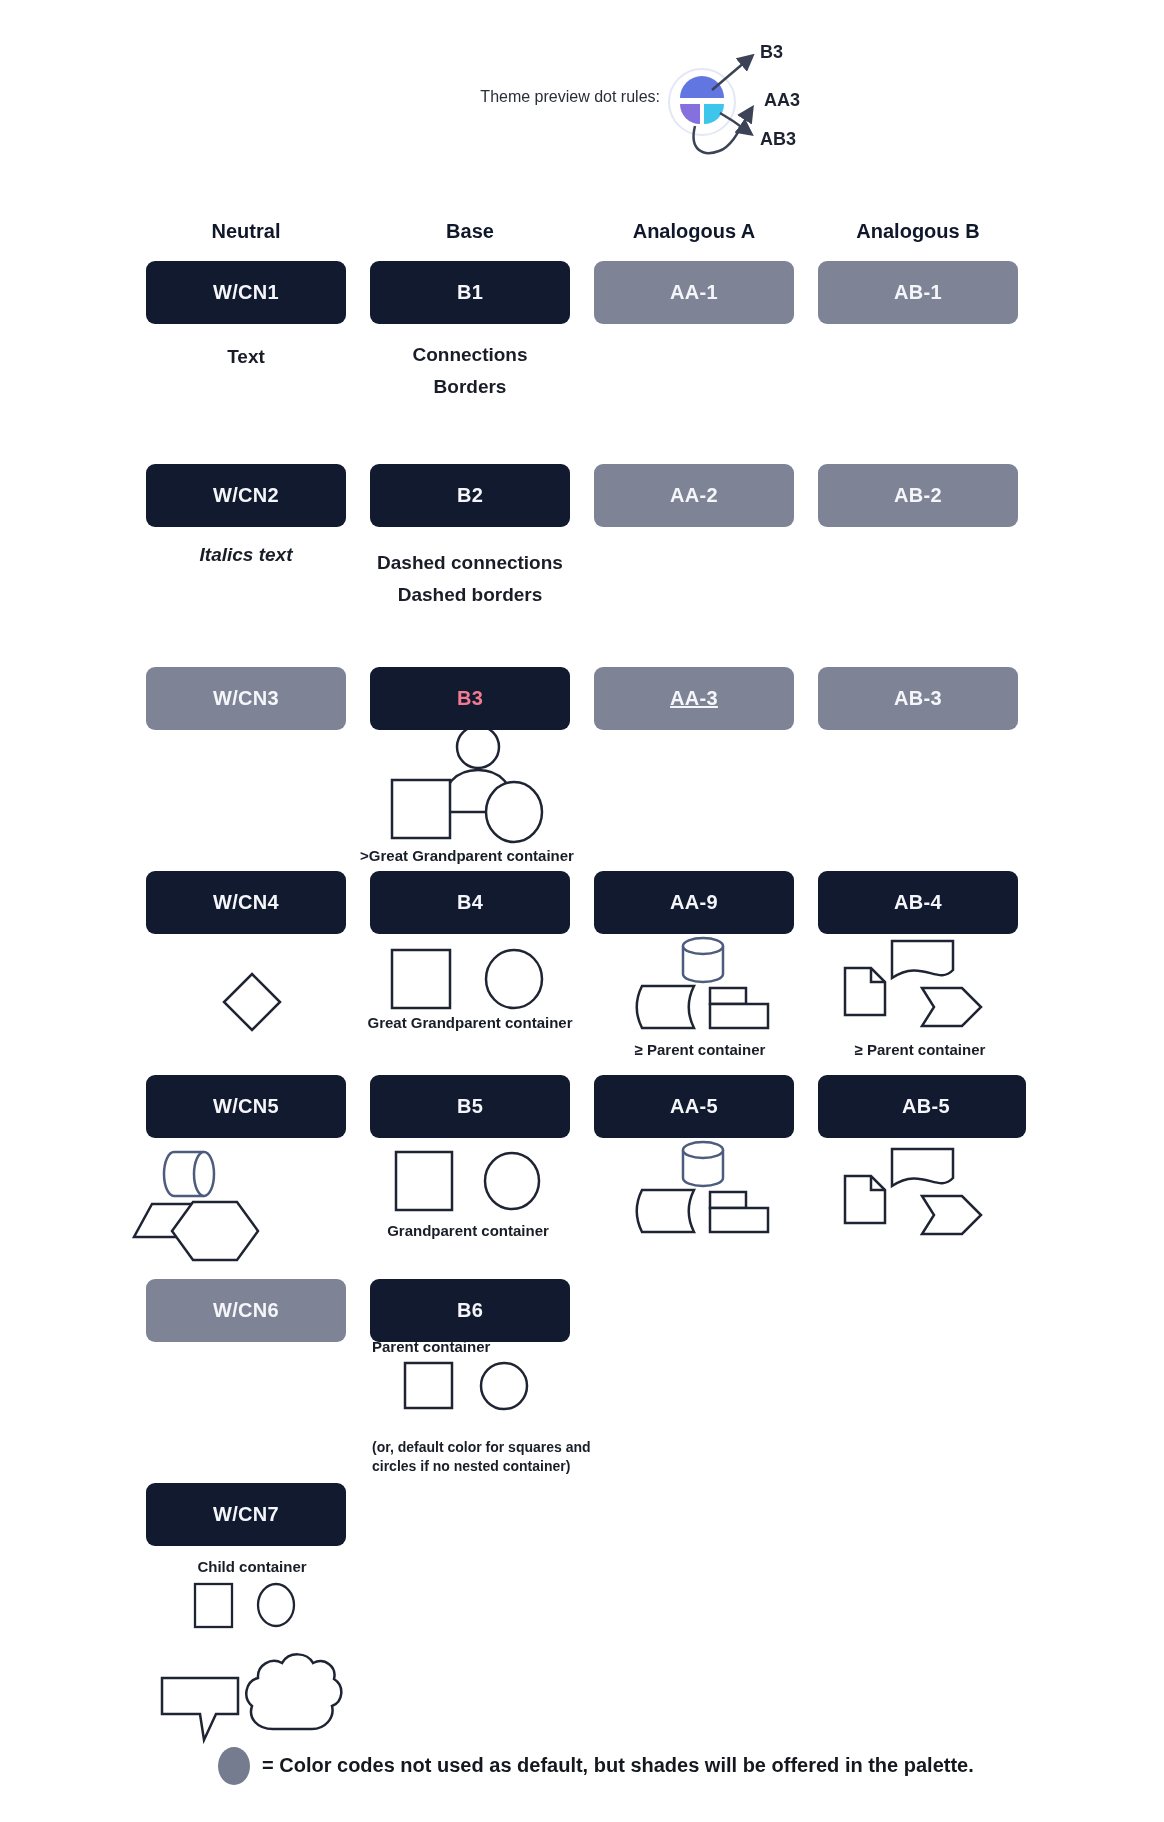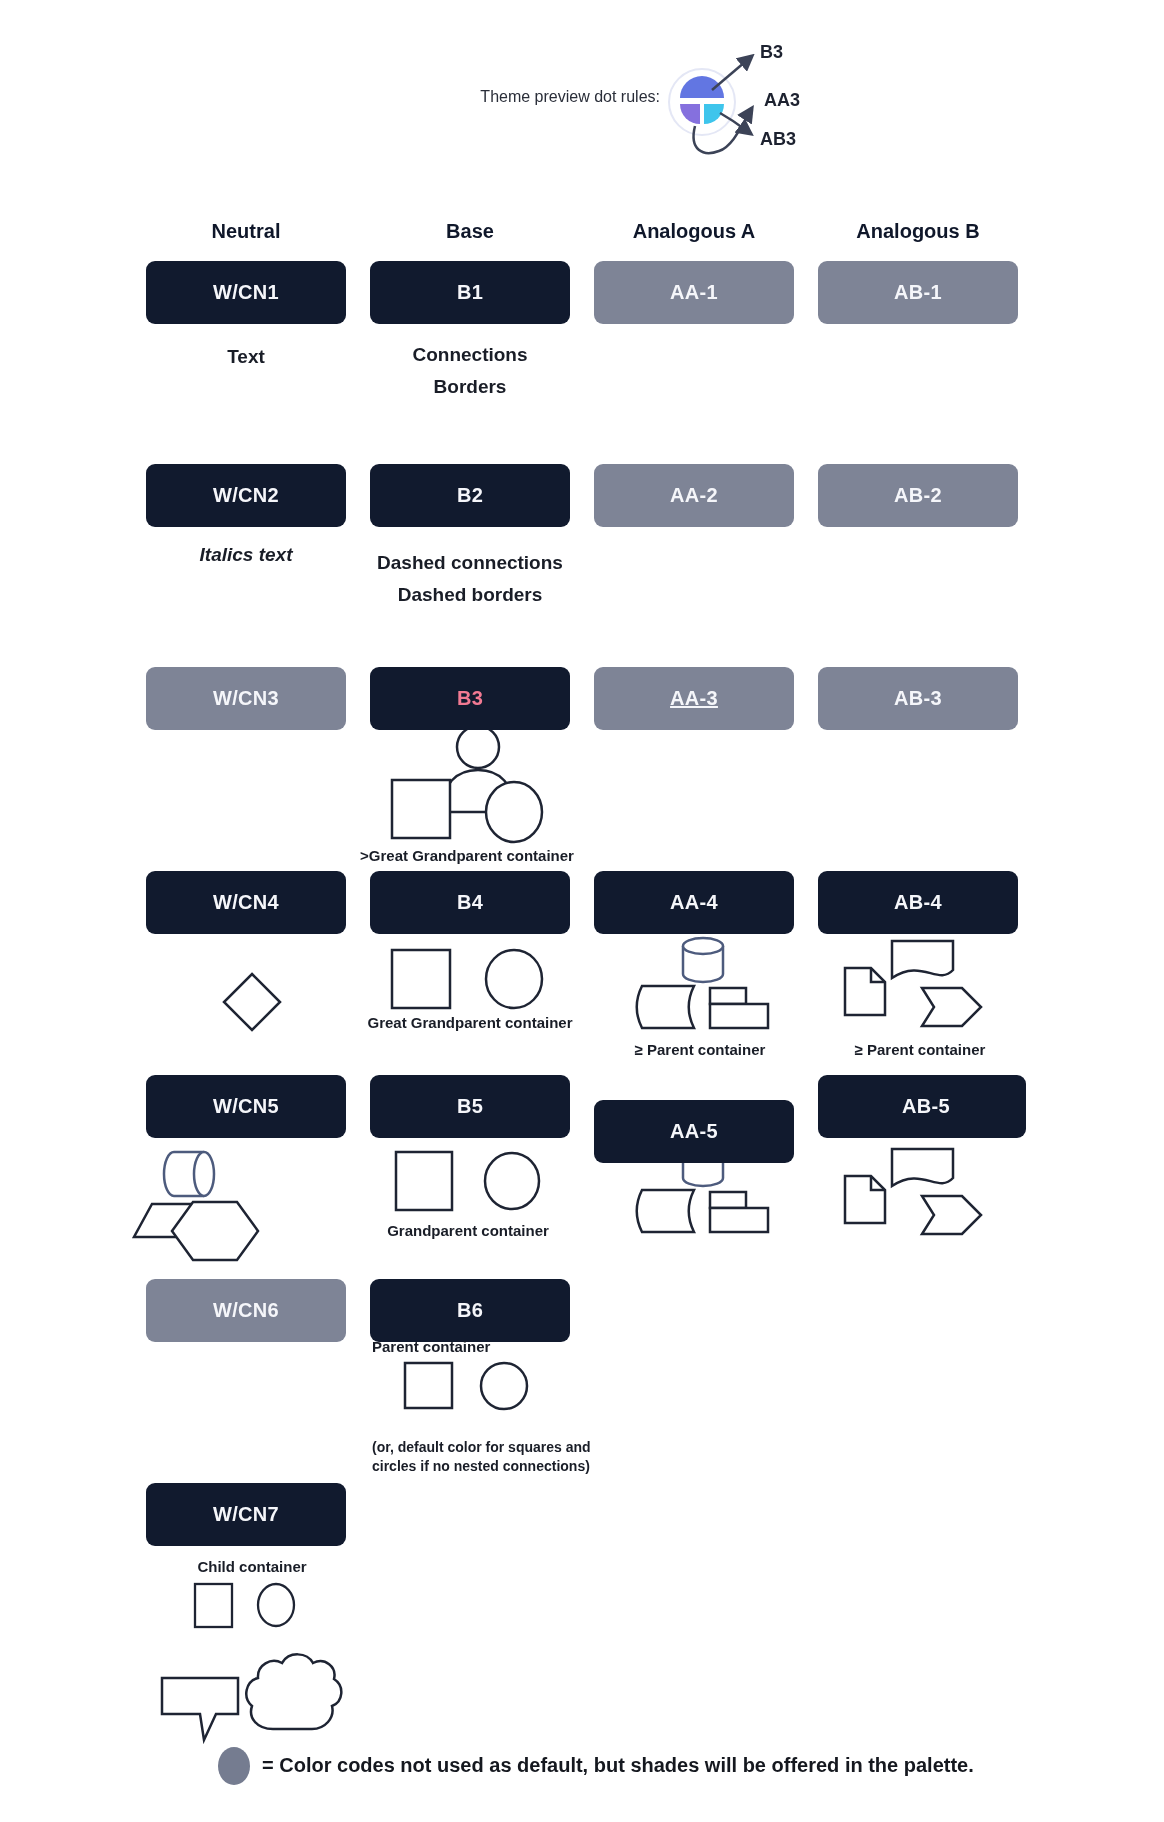--- a/index.html
+++ b/index.html
@@ -128,36 +128,36 @@
   <div class="abs cap big" style="left:330px;top:584px;">Dashed borders</div>
 
   <div class="abs pill gray" style="left:146px;top:667px;">W/CN3</div>
   <div class="abs pill dark pink" style="left:370px;top:667px;">B3</div>
   <div class="abs pill gray" style="left:594px;top:667px;text-decoration:underline;">AA-3</div>
   <div class="abs pill gray" style="left:818px;top:667px;">AB-3</div>
   <div class="abs cap small" style="left:327px;top:847px;">&gt;Great Grandparent container</div>
 
   <div class="abs pill dark" style="left:146px;top:871px;">W/CN4</div>
   <div class="abs pill dark" style="left:370px;top:871px;">B4</div>
-  <div class="abs pill dark" style="left:594px;top:871px;">AA-4</div>
+  <div class="abs pill dark" style="left:594px;top:871px;">AA-9</div>
   <div class="abs pill dark" style="left:818px;top:871px;">AB-4</div>
   <div class="abs cap small" style="left:330px;top:1014px;">Great Grandparent container</div>
   <div class="abs cap small" style="left:560px;top:1041px;">≥ Parent container</div>
   <div class="abs cap small" style="left:780px;top:1041px;">≥ Parent container</div>
 
   <div class="abs pill dark" style="left:146px;top:1075px;">W/CN5</div>
   <div class="abs pill dark" style="left:370px;top:1075px;">B5</div>
-  <div class="abs pill dark" style="left:594px;top:1100px;">AA-5</div>
+  <div class="abs pill dark" style="left:594px;top:1075px;">AA-5</div>
   <div class="abs pill dark" style="left:818px;top:1075px;padding-left:8px;">AB-5</div>
   <div class="abs cap small" style="left:328px;top:1222px;">Grandparent container</div>
 
   <div class="abs pill gray" style="left:146px;top:1279px;">W/CN6</div>
   <div class="abs pill dark" style="left:370px;top:1279px;">B6</div>
   <div class="abs cap small left" style="left:372px;top:1338px;">Parent container</div>
   <div class="abs cap tiny left" style="left:372px;top:1439px;font-weight:700;">(or, default color for squares and</div>
-  <div class="abs cap tiny left" style="left:372px;top:1458px;font-weight:700;">circles if no nested connections)</div>
+  <div class="abs cap tiny left" style="left:372px;top:1458px;font-weight:700;">circles if no nested container)</div>
 
   <div class="abs pill dark" style="left:146px;top:1483px;">W/CN7</div>
   <div class="abs cap small" style="left:112px;top:1558px;">Child container</div>
 
   <div class="abs legendtext" style="left:262px;top:1754px;">= Color codes not used as default, but shades will be offered in the palette.</div>
 
 </div>
 
 </body></html>

